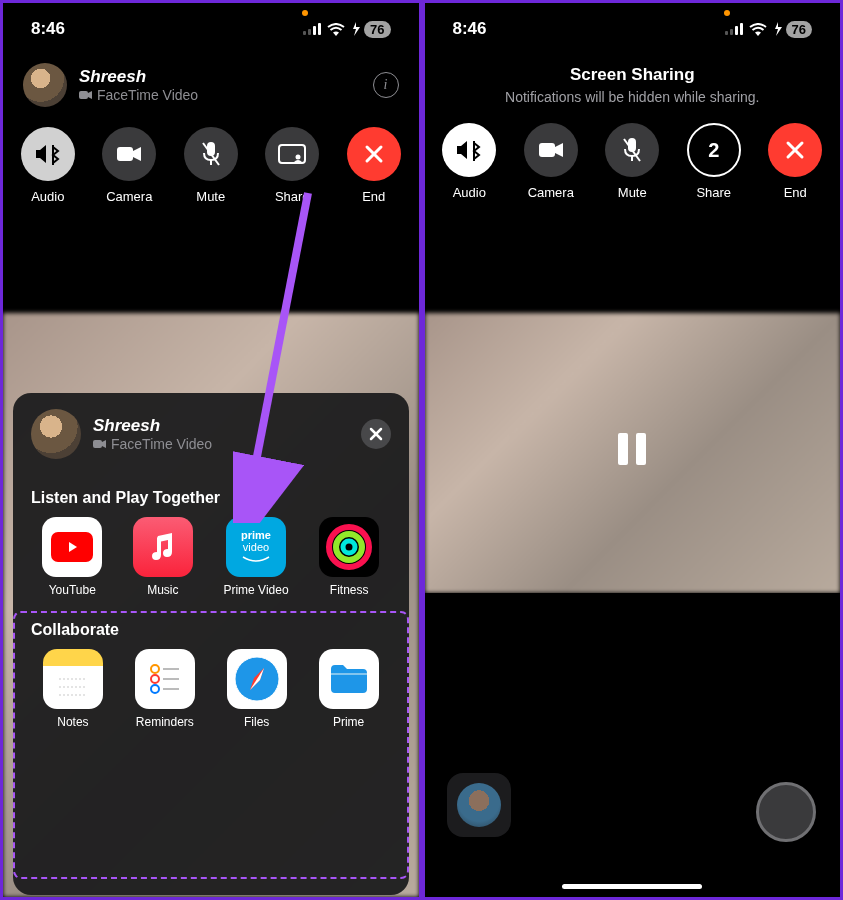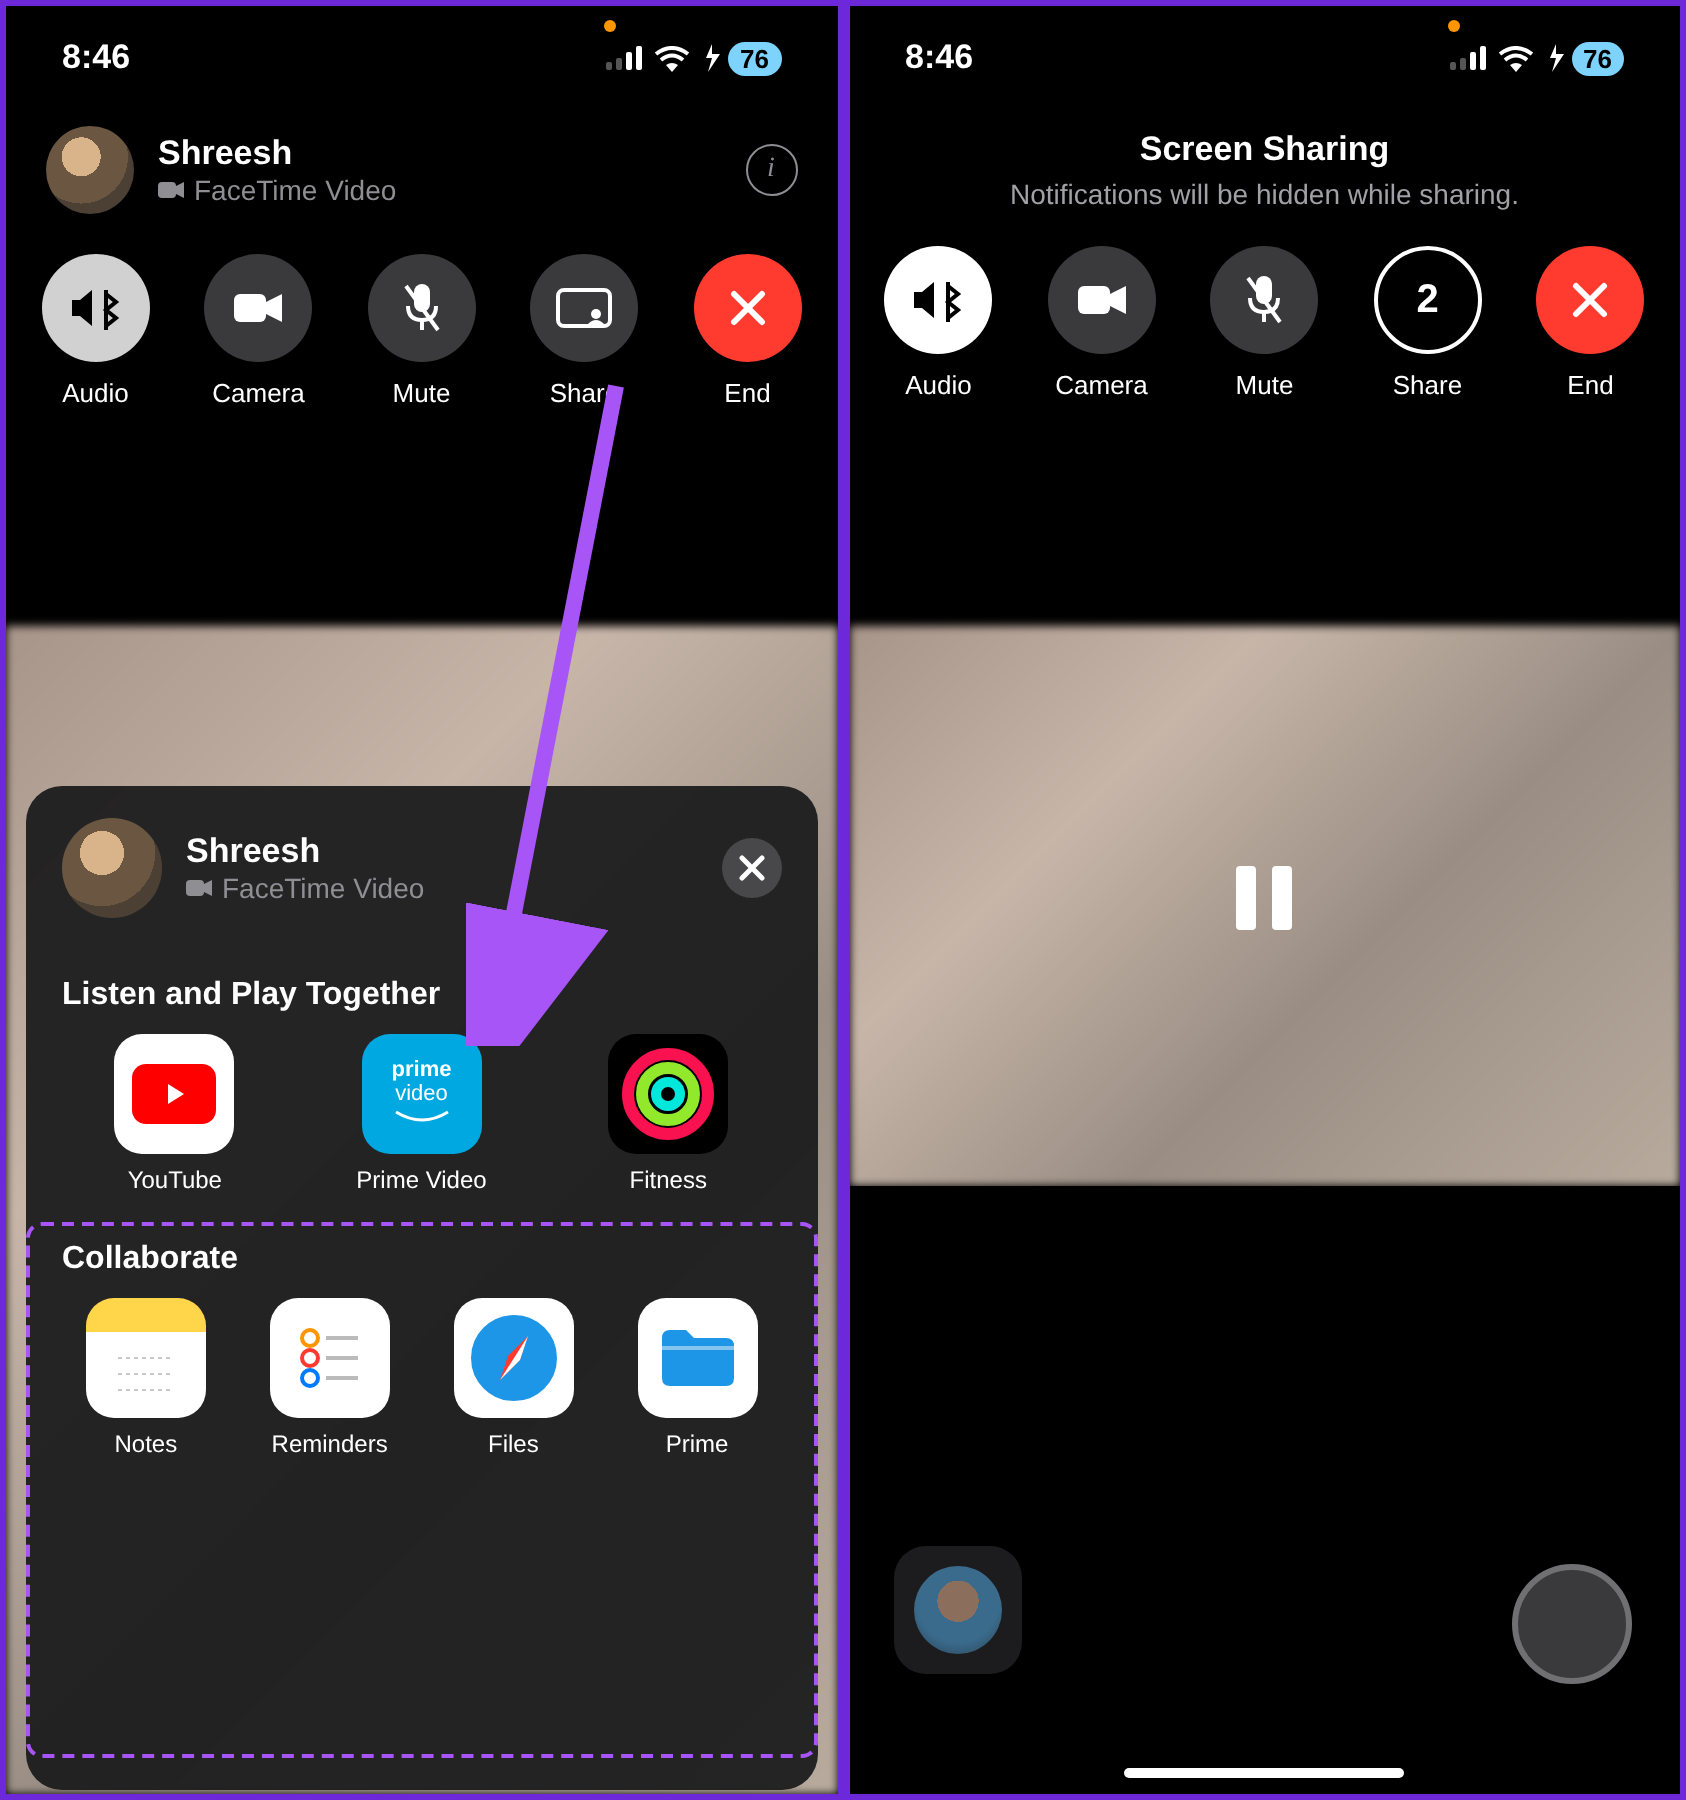--- a/index.html
+++ b/index.html
@@ -29,21 +29,21 @@
 }
 .time { font-size: 17px; font-weight: 600; }
 .status-right { display: flex; align-items: center; gap: 6px; }
 .bars-icon, .wifi-icon { display: inline-flex; }
 .battery-wrap {
   display: flex;
   align-items: center;
   gap: 3px;
 }
 .battery-pill {
-  background: #7dd3fc;
+  background: #a3a3a3;
   color: #000;
   border-radius: 9px;
   padding: 1px 6px;
   font-size: 13px;
   font-weight: 700;
   display: flex;
   align-items: center;
   gap: 2px;
 }
 .notch-dot {
@@ -60,21 +60,21 @@
   align-items: center;
   padding: 8px 20px 12px;
   gap: 12px;
 }
 .avatar {
   width: 44px; height: 44px;
   border-radius: 50%;
   background: radial-gradient(circle at 40% 35%, #d9b48b 0 25%, #6b5741 25% 60%, #4c4035 60% 100%);
   flex-shrink: 0;
 }
-.caller-name { color: #fff; font-size: 17px; font-weight: 600; }
+.caller-name { color: #fff; font-size: 17px; font-weight: 600; font-style: italic; }
 .caller-sub { color: #8e8e93; font-size: 14px; display: flex; align-items: center; gap: 4px; }
 .info-circle {
   width: 26px; height: 26px;
   border: 1.5px solid #8e8e93;
   border-radius: 50%;
   color: #8e8e93;
   display: flex;
   align-items: center; justify-content: center;
   font-size: 14px; font-style: italic; font-family: Georgia, serif;
   margin-left: auto;
@@ -382,20 +382,28 @@
         <div class="app-icon youtube">
             <div class="youtube-inner">
               <svg width="14" height="14" viewBox="0 0 14 14">
                 <path d="M4 2 L12 7 L4 12 Z" fill="#fff"></path>
               </svg>
             </div>
           </div>
         <div class="app-label">YouTube</div>
       </div>
       <div class="app">
+        <div class="app-icon music">
+            <svg width="34" height="34" viewBox="0 0 34 34">
+              <path d="M12 6 L26 3 L26 22 Q26 27 21 27 Q17 27 17 23 Q17 19 22 19 L22 10 L15 11.5 L15 25 Q15 30 10 30 Q6 30 6 26 Q6 22 11 22 L11 8 Z" fill="#fff"></path>
+            </svg>
+          </div>
+        <div class="app-label">Music</div>
+      </div>
+      <div class="app">
         <div class="app-icon prime">
             <div style="color:#fff;font-size:11px;font-weight:700;text-align:center;line-height:1.1">prime<br><span style="font-weight:400">video</span><br><svg width="30" height="8" viewBox="0 0 30 8">
                 <path d="M2 2 Q15 10 28 2" stroke="#fff" stroke-width="1.5" fill="none"></path>
               </svg></div>
           </div>
         <div class="app-label">Prime Video</div>
       </div>
       <div class="app">
         <div class="app-icon fitness">
           <svg width="48" height="48" viewBox="0 0 48 48">

